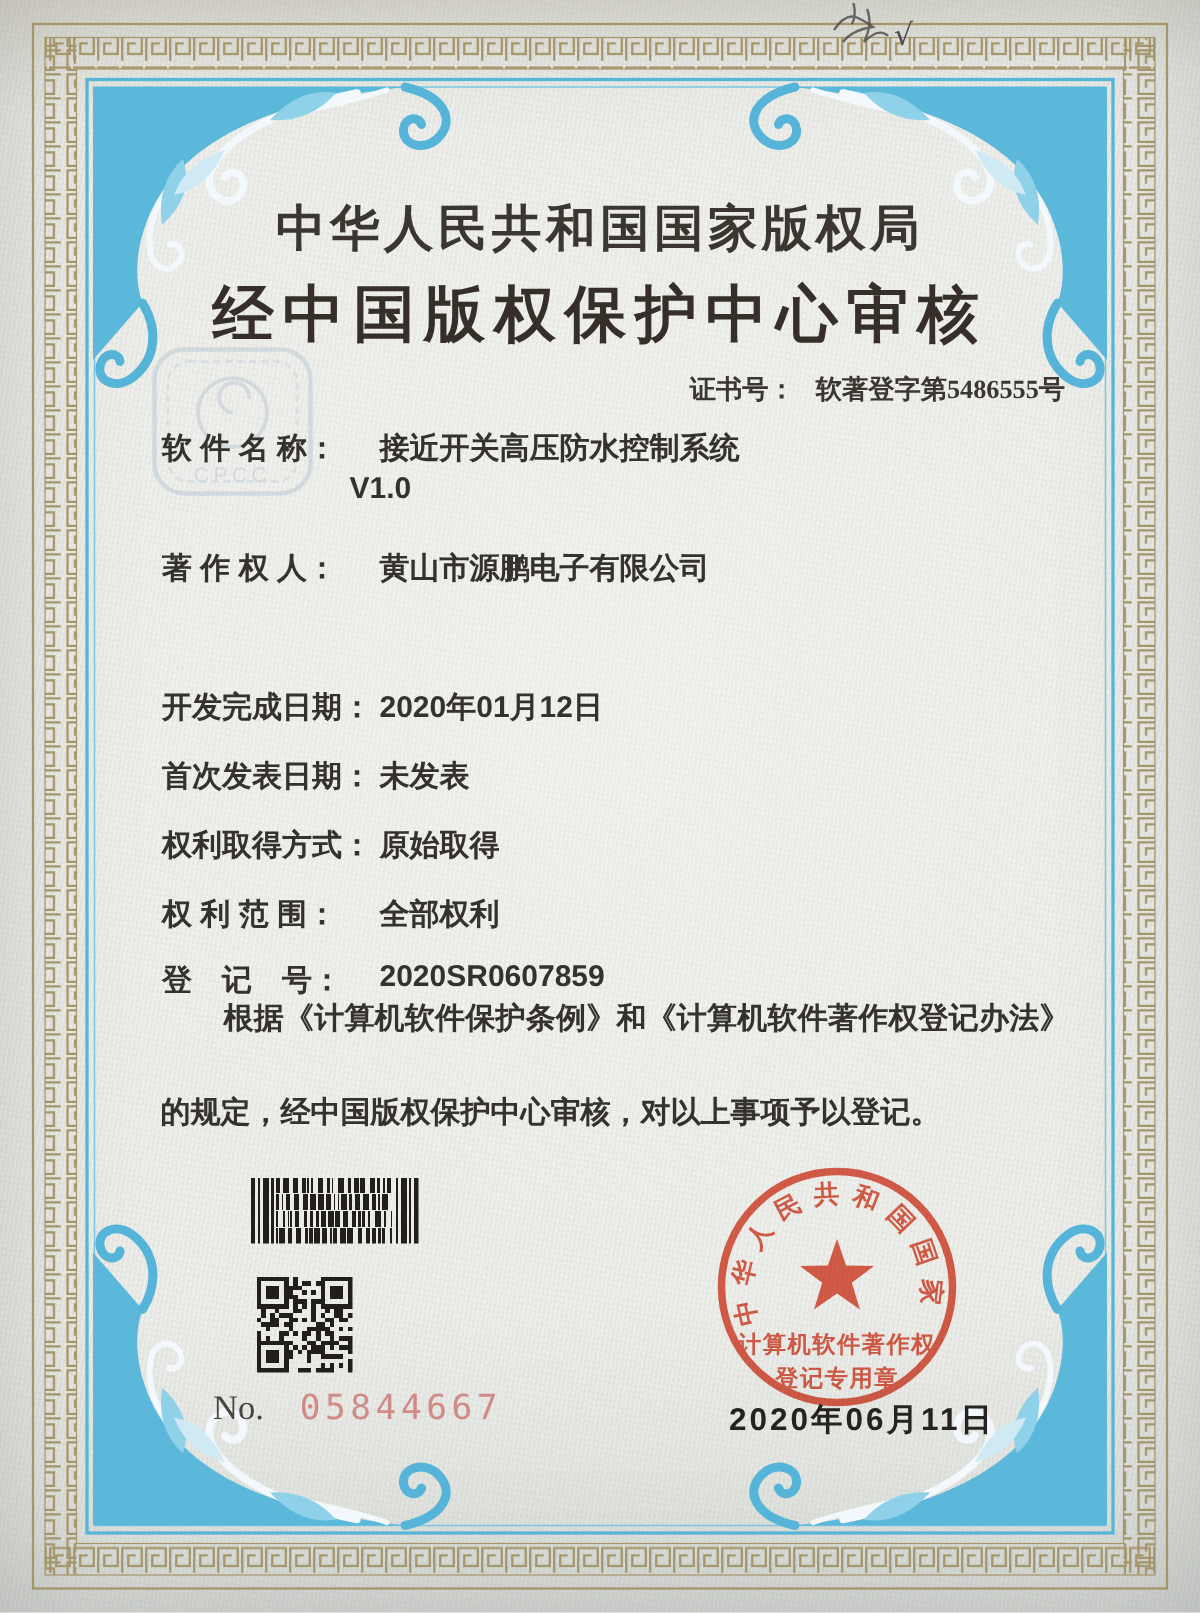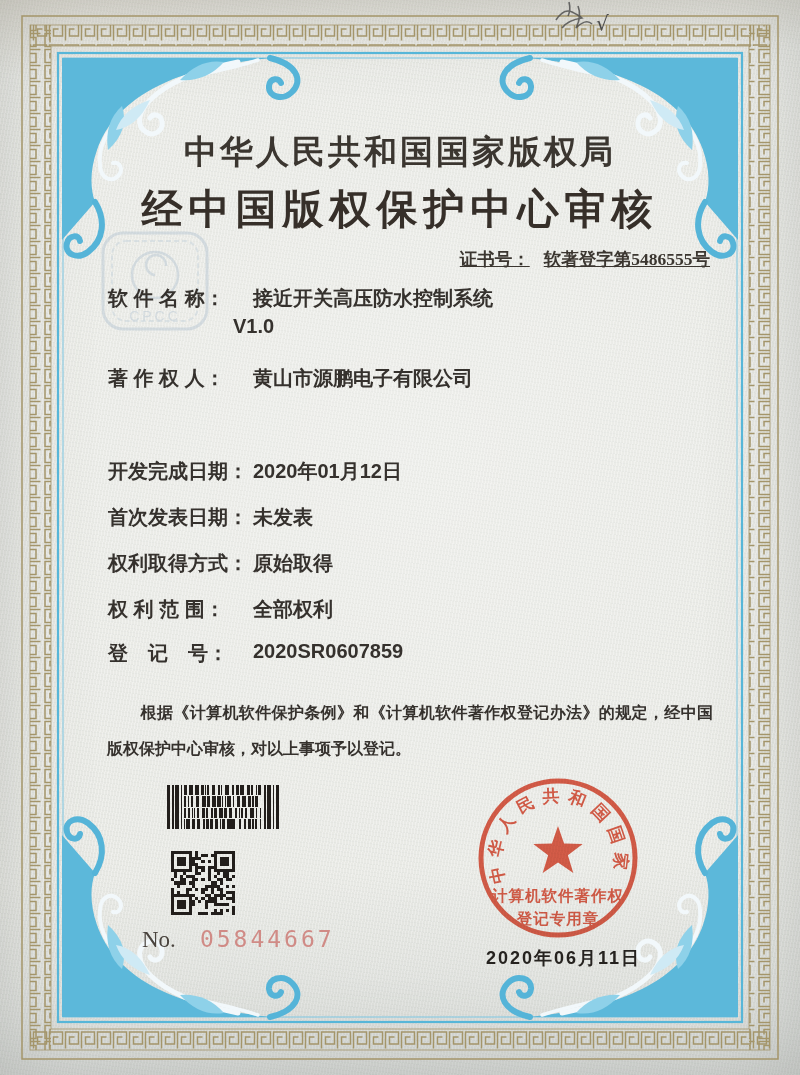--- a/index.html
+++ b/index.html
@@ -15,35 +15,35 @@
       repeating-linear-gradient(8deg, rgba(180,188,184,.10) 0 1px, rgba(0,0,0,0) 1px 4px);
     box-shadow: inset 0 0 90px rgba(88,92,88,.28);
     font-family:"Liberation Serif","DejaVu Serif",serif;
     color:#36322e;
   }
   .deco{position:absolute;left:0;top:0;pointer-events:none;}
   .authority{position:absolute;top:130px;left:0;width:100%;text-align:center;
     font-size:33px;font-weight:bold;letter-spacing:3px;color:#3b3630;}
   .title{position:absolute;top:182px;left:0;width:100%;text-align:center;
     font-size:41px;font-weight:bold;letter-spacing:6px;color:#362f29;}
-  .certline{position:absolute;top:247px;right:90px;font-size:17.5px;font-weight:bold;color:#3b3630;text-decoration:underline;}
+  .certline{position:absolute;top:247px;right:90px;font-size:17.5px;font-weight:bold;color:#3b3630;}
   .certline .gap{display:inline-block;width:14px;}
   .row{position:absolute;left:108px;font-size:20px;font-weight:bold;
     font-family:"Liberation Sans","DejaVu Sans",sans-serif;color:#35312d;white-space:nowrap;}
   .row .val{position:absolute;left:131px;top:0;white-space:nowrap;margin-left:14px;}
   .row .val2{position:absolute;left:125px;top:30px;white-space:nowrap;
     font-family:Liberation Sans, sans-serif;}
-  .statement{position:absolute;left:107px;top:695px;width:606px;
-    font-size:16px;line-height:36px;font-weight:bold;text-indent:2.1em;
+  .statement{position:absolute;left:107px;top:648px;width:606px;
+    font-size:20px;line-height:63px;font-weight:bold;text-indent:2.1em;
     text-align:justify;color:#35312d;}
   .noline{position:absolute;left:142px;top:926px;font-size:23px;color:#4a443e;}
   .noline .serial{font-family:"DejaVu Sans Mono","Liberation Mono",monospace;
     color:#d08b86;letter-spacing:3px;margin-left:24px;font-size:23px;}
-  .issuedate{position:absolute;left:486px;top:932px;font-size:18px;font-weight:bold;
-    letter-spacing:2px;font-family:"Liberation Sans","DejaVu Sans",sans-serif;color:#25221f;margin-top:14px;}
+  .issuedate{position:absolute;left:486px;top:932px;font-size:21px;font-weight:bold;
+    letter-spacing:2px;font-family:"Liberation Sans","DejaVu Sans",sans-serif;color:#25221f;}
   .codesvg{position:absolute;shape-rendering:crispEdges;}
   .sealsvg{position:absolute;left:0;top:0;mix-blend-mode:multiply;opacity:.92;pointer-events:none;}
 </style>
 </head>
 <body>
 
 <div class="page">
 
   <svg class="deco" width="800" height="1075" viewBox="0 0 800 1075">
     <defs>

